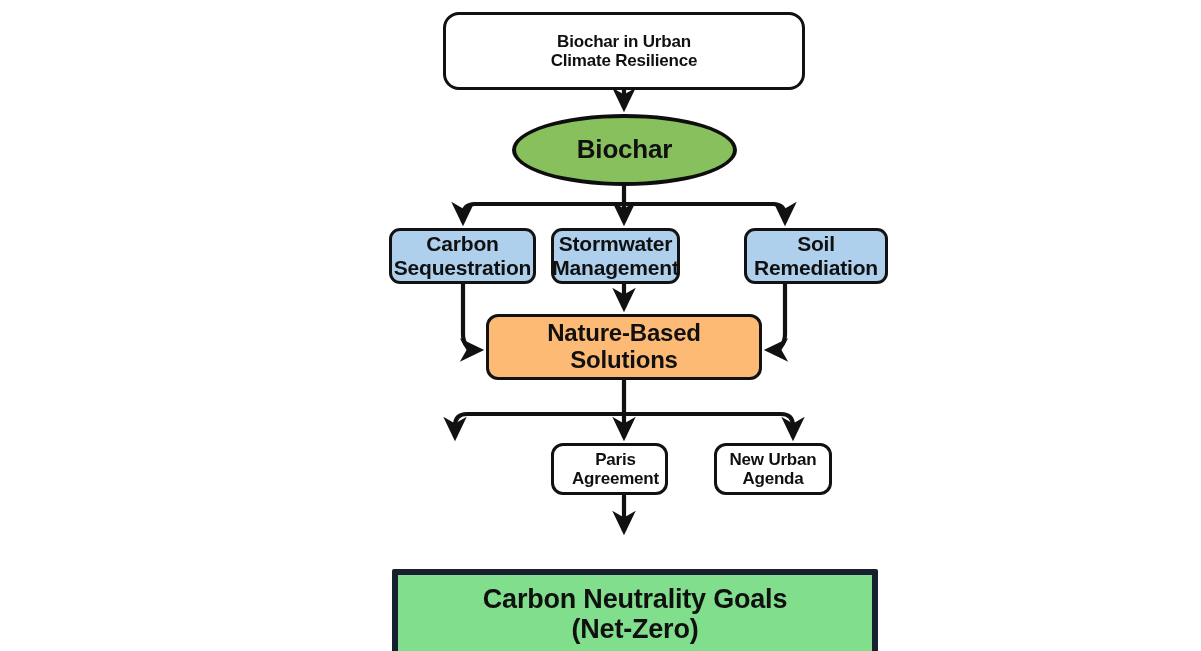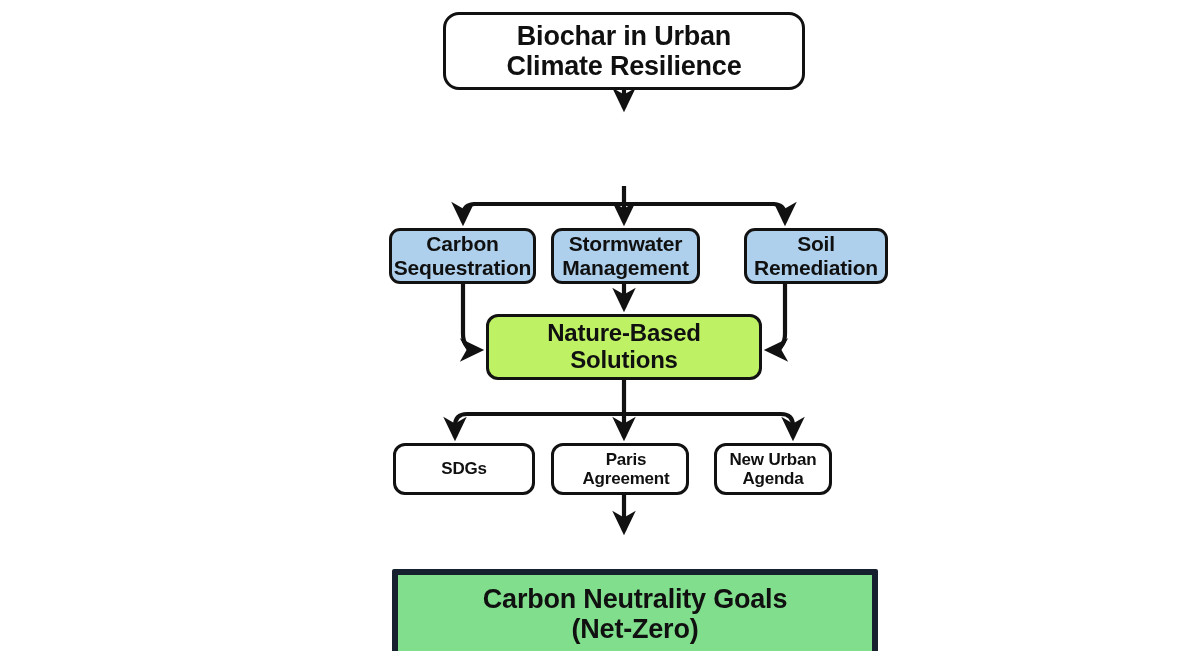--- a/index.html
+++ b/index.html
@@ -41,21 +41,21 @@
 
   
   .node-title {
     left: 443px;
     top: 12px;
     width: 362px;
     height: 78px;
     border: 3px solid #111111;
     border-radius: 16px;
     background: #ffffff;
-    font-size: 27px;
+    font-size: 17px;
   }
 
   
   .node-ellipse {
     left: 512px;
     top: 114px;
     width: 225px;
     height: 72px;
     border: 4px solid #0e0e0e;
     border-radius: 50%;
@@ -65,45 +65,45 @@
 
   
   .node-blue {
     height: 56px;
     border: 3px solid #121212;
     border-radius: 11px;
     background: #aed0ec;
     font-size: 21px;
   }
   .blue-1 { left: 389px; top: 228px; width: 147px; }
-  .blue-2 { left: 551px; top: 228px; width: 149px; }
+  .blue-2 { left: 551px; top: 228px; width: 129px; }
   .blue-3 { left: 712px; top: 228px; width: 144px; margin-left: 32px; }
 
   
   .node-nbs {
     left: 486px;
     top: 314px;
     width: 276px;
     height: 66px;
     border: 3px solid #121212;
     border-radius: 12px;
-    background: #bef264;
+    background: #fdba74;
     font-size: 24px;
   }
 
   
   .node-white {
     height: 52px;
     border: 3px solid #111111;
     border-radius: 12px;
     background: #ffffff;
     font-size: 17px;
   }
   .white-1 { left: 393px; top: 443px; width: 142px; }
-  .white-2 { left: 551px; top: 443px; width: 138px; padding-left: 12px; }
+  .white-2 { left: 551px; top: 443px; width: 117px; padding-left: 12px; }
   .white-3 { left: 714px; top: 443px; width: 118px; }
 
   
   .node-goal {
     left: 392px;
     top: 537px;
     width: 486px;
     height: 90px;
     border: 6px solid #16202e;
     border-radius: 2px;
@@ -154,20 +154,23 @@
 
       <path d="M624,495 L624,531" marker-end="url(#arrow)"></path>
     </g>
   </svg>
 
   <div class="node node-title">
     <span class="node-label">Biochar in Urban
 Climate Resilience</span>
   </div>
 
+  <div class="node node-ellipse">
+    <span class="node-label">Biochar</span>
+  </div>
 
   <div class="node node-blue blue-1">
     <span class="node-label">Carbon
 Sequestration</span>
   </div>
 
   <div class="node node-blue blue-2">
     <span class="node-label">Stormwater
 Management</span>
   </div>
@@ -175,23 +178,20 @@
   <div class="node node-blue blue-3">
     <span class="node-label">Soil
 Remediation</span>
   </div>
 
   <div class="node node-nbs">
     <span class="node-label">Nature-Based
 Solutions</span>
   </div>
 
-  <div class="node node-white white-1">
-    <span class="node-label">SDGs</span>
-  </div>
 
   <div class="node node-white white-2">
     <span class="node-label">Paris
 Agreement</span>
   </div>
 
   <div class="node node-white white-3">
     <span class="node-label">New Urban
 Agenda</span>
   </div>

